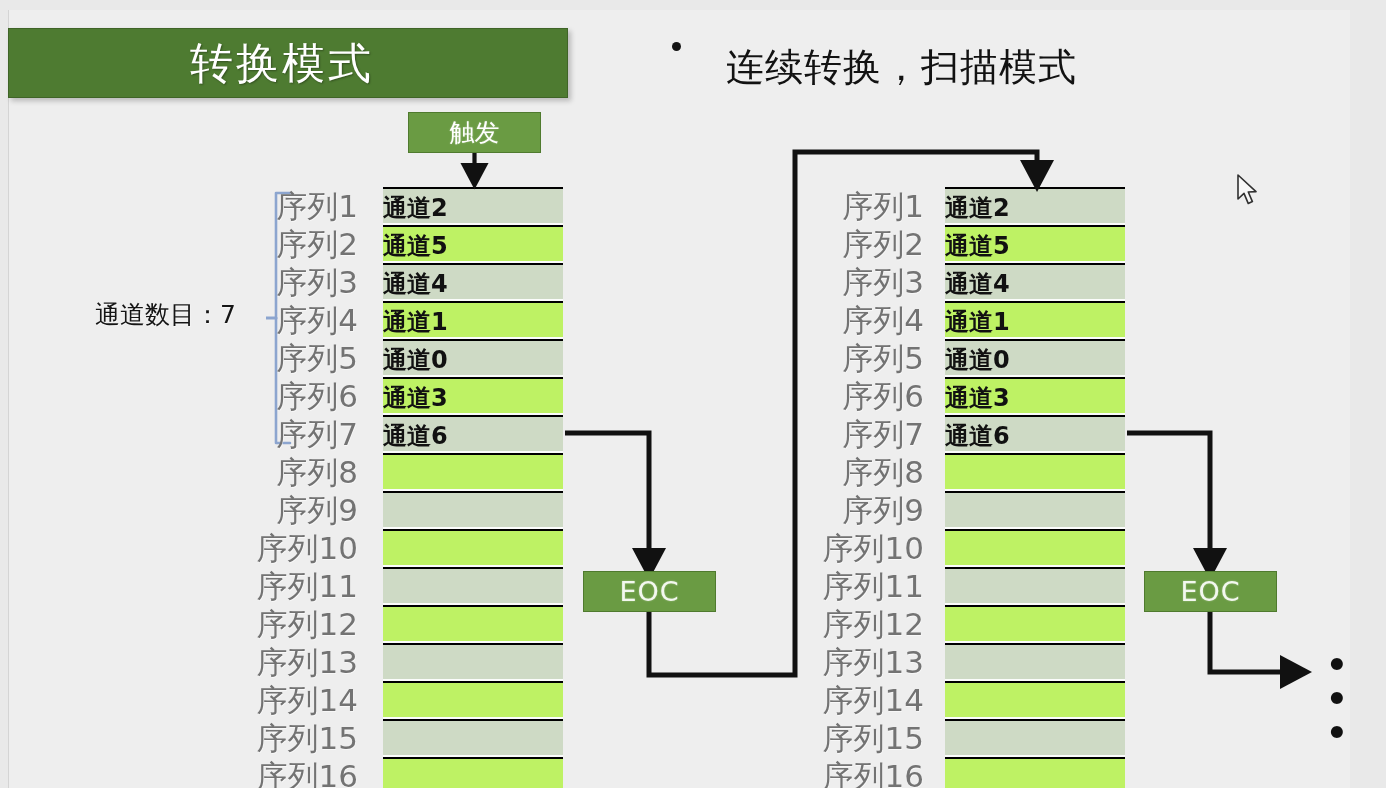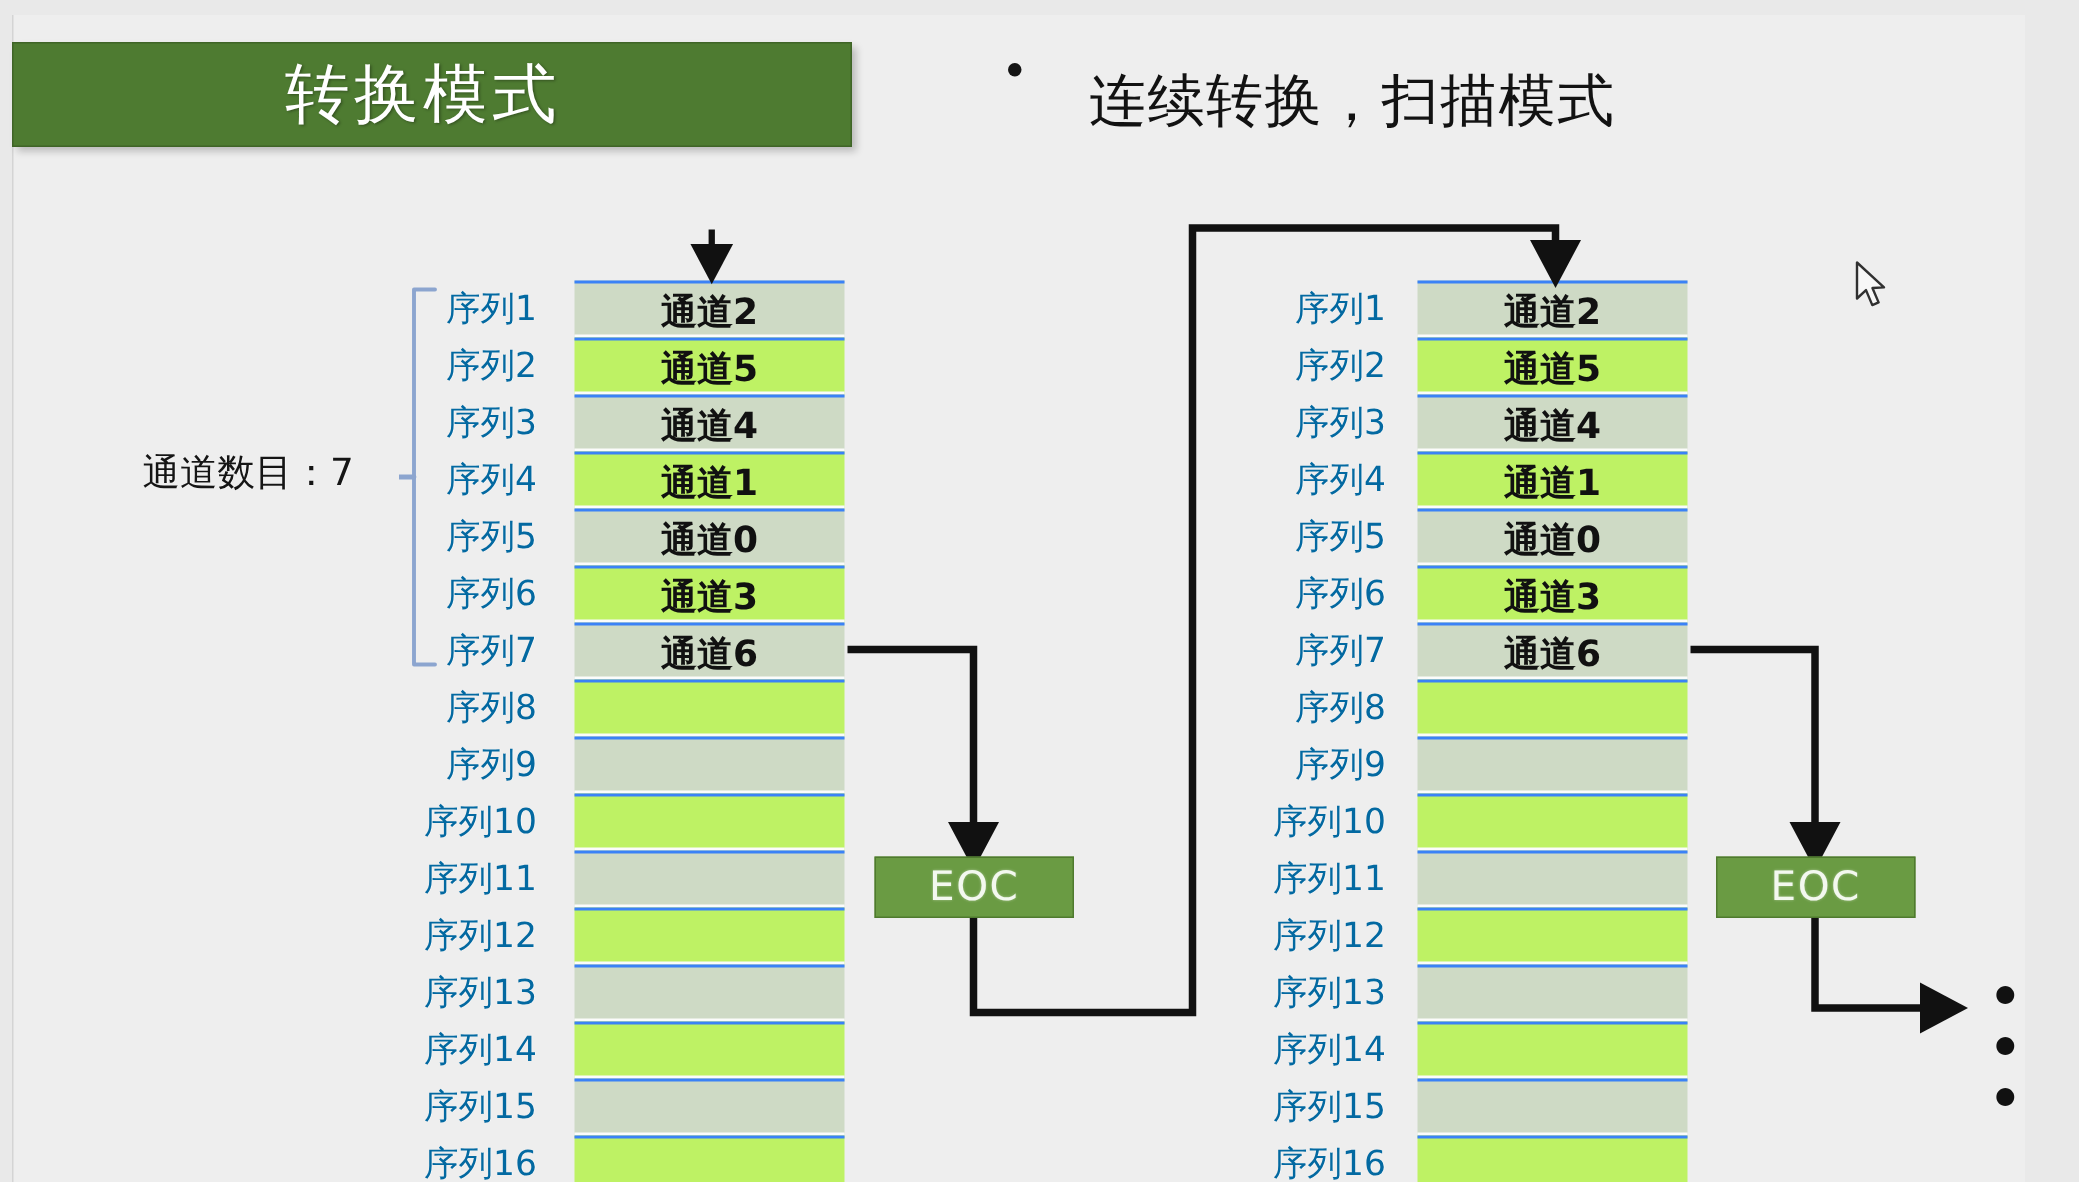--- a/index.html
+++ b/index.html
@@ -56,28 +56,28 @@
   .trigger-label{
     color:#ffffff;font-size:25px;line-height:1;
     text-shadow:0 0 2px rgba(255,255,255,0.35);
   }
 
   
   .seq-table{position:absolute;}
   .seq-row{position:relative;height:38px;}
   .seq-label{
     position:absolute;right:0;top:0;height:38px;line-height:38px;
-    font-size:23px;color:#0369a1;white-space:nowrap;
+    font-size:31px;color:#737373;white-space:nowrap;
     text-shadow:0.5px 0.5px 0 rgba(255,255,255,0.6);
   }
   .seq-cell{
     position:absolute;top:0;height:38px;line-height:38px;
-    text-align:center;font-size:24px;font-weight:bold;color:#111111;
+    text-align:left;font-size:24px;font-weight:bold;color:#111111;
     box-sizing:border-box;
-    border-top:2px solid #3b82f6;border-bottom:2px solid #fbfcfb;
+    border-top:2px solid #000000;border-bottom:2px solid #fbfcfb;
   }
   .shade-a{background:#cedac5;}
   .shade-b{background:#bef264;}
 
   
   .eoc-box{
     position:absolute;width:133px;height:41px;
     background:#6a9b43;border:1px solid #4f7a2e;
     box-sizing:border-box;
     display:flex;align-items:center;justify-content:center;
@@ -133,20 +133,23 @@
     <span class="bullet-text">连续转换，扫描模式</span>
   </div>
 
   <div class="count-label">通道数目：7</div>
 
   <svg class="bracket-svg" width="34" height="256" viewBox="0 0 34 256">
     <path d="M24 3 L10 3 L10 253 L24 253" fill="none" stroke="#8ca5cf" stroke-width="2.6" stroke-linecap="round" stroke-linejoin="round"></path>
     <path d="M0 128 L10 128" fill="none" stroke="#8ca5cf" stroke-width="3.2" stroke-linecap="round"></path>
   </svg>
 
+  <div class="trigger-box">
+    <span class="trigger-label">触发</span>
+  </div>
 
   <div class="seq-table" id="table-left" style="left:180px;top:187px;width:383px;">
       <div class="seq-row">
         <div class="seq-label" style="right: 205px;">序列1</div>
         <div class="seq-cell shade-a" style="left: 203px; width: 180px;">通道2</div>
       </div>
       <div class="seq-row">
         <div class="seq-label" style="right: 205px;">序列2</div>
         <div class="seq-cell shade-b" style="left: 203px; width: 180px;">通道5</div>
       </div>

